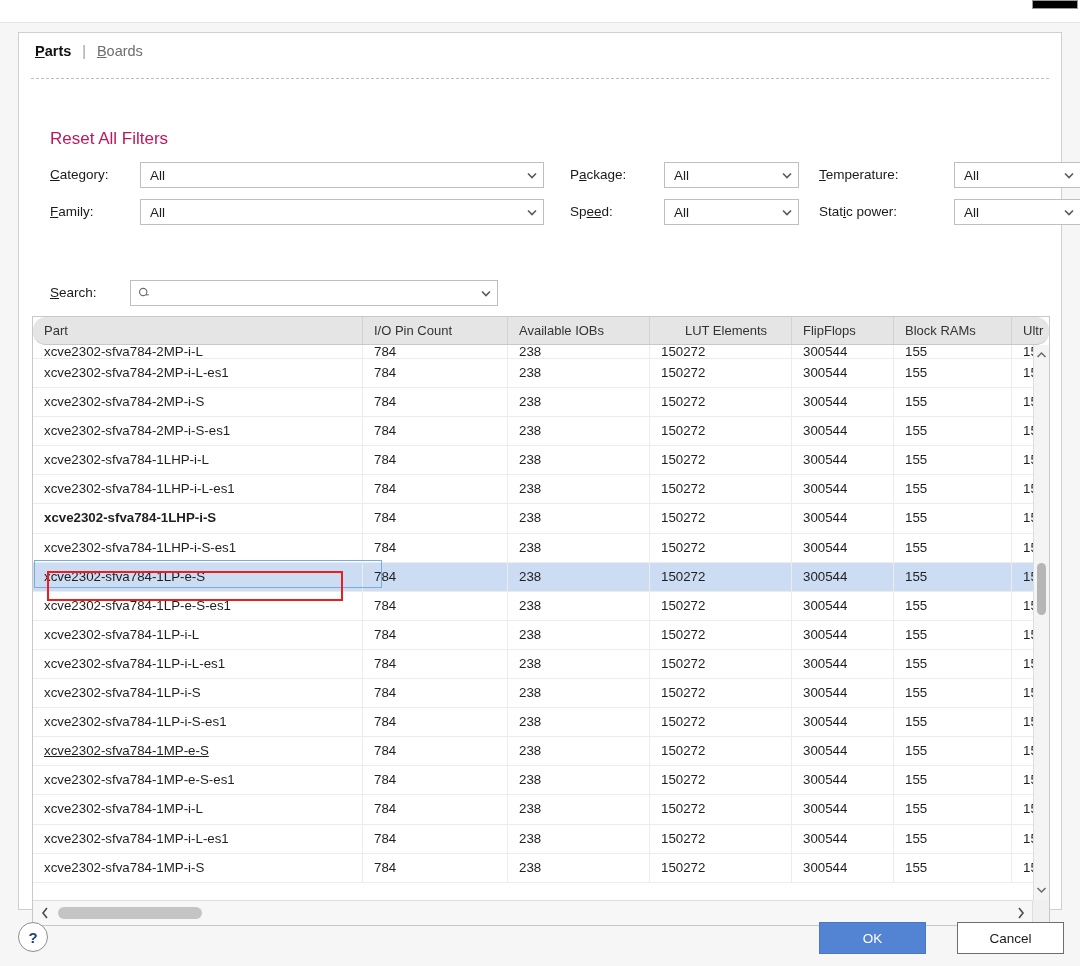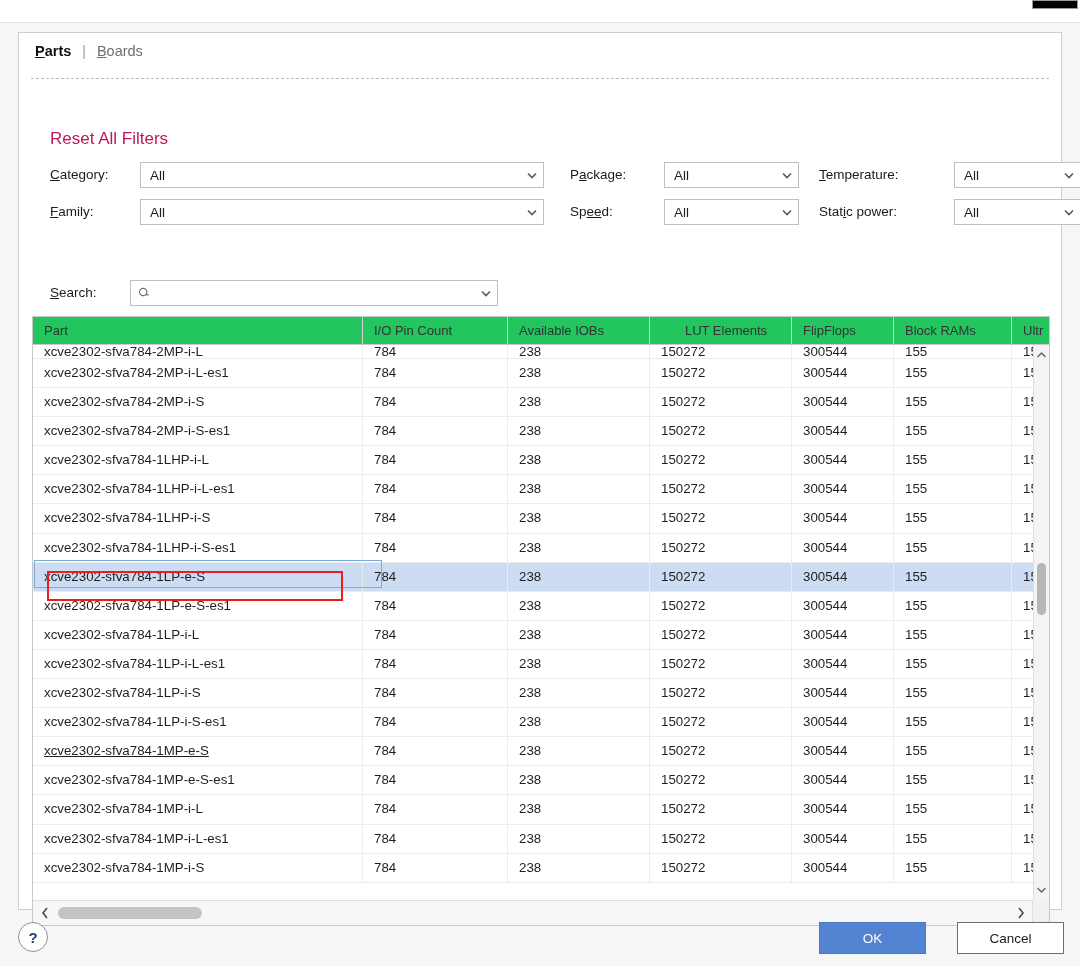--- a/index.html
+++ b/index.html
@@ -180,24 +180,25 @@
     width: 1018px; height: 610px;
     border: 1px solid #c8c8c8;
     box-sizing: border-box;
     background: #ffffff;
     overflow: hidden;
   }
   #table-head {
     position: absolute;
     left: 0; top: 0;
     width: 100%; height: 28px;
-    background: #22c55e;
+    background: #e5e5e5;
     border-bottom: 1px solid #c8c8c8;
     box-sizing: border-box;
     display: flex;
+    border-radius: 13px;
   }
   .th {
     font-size: 13px;
     color: #333333;
     line-height: 27px;
     padding-left: 11px;
     box-sizing: border-box;
     border-right: 1px solid #d2d2d2;
     white-space: nowrap;
     overflow: hidden;
@@ -516,21 +517,21 @@
           <div class="row">
             <div class="cell" style="width: 330px;">xcve2302-sfva784-1LHP-i-L-es1</div>
             <div class="cell" style="width: 145px;">784</div>
             <div class="cell" style="width: 142px;">238</div>
             <div class="cell" style="width: 142px;">150272</div>
             <div class="cell" style="width: 102px;">300544</div>
             <div class="cell" style="width: 118px;">155</div>
             <div class="cell" style="width: 60px;">155</div>
           </div>
           <div class="row">
-            <div class="cell" style="width: 330px;">xcve2302-sfva784-1LHP-i-S</div>
+            <div class="cell" style="width: 330px; font-weight: bold;">xcve2302-sfva784-1LHP-i-S</div>
             <div class="cell" style="width: 145px;">784</div>
             <div class="cell" style="width: 142px;">238</div>
             <div class="cell" style="width: 142px;">150272</div>
             <div class="cell" style="width: 102px;">300544</div>
             <div class="cell" style="width: 118px;">155</div>
             <div class="cell" style="width: 60px;">155</div>
           </div>
           <div class="row">
             <div class="cell" style="width: 330px;">xcve2302-sfva784-1LHP-i-S-es1</div>
             <div class="cell" style="width: 145px;">784</div>

